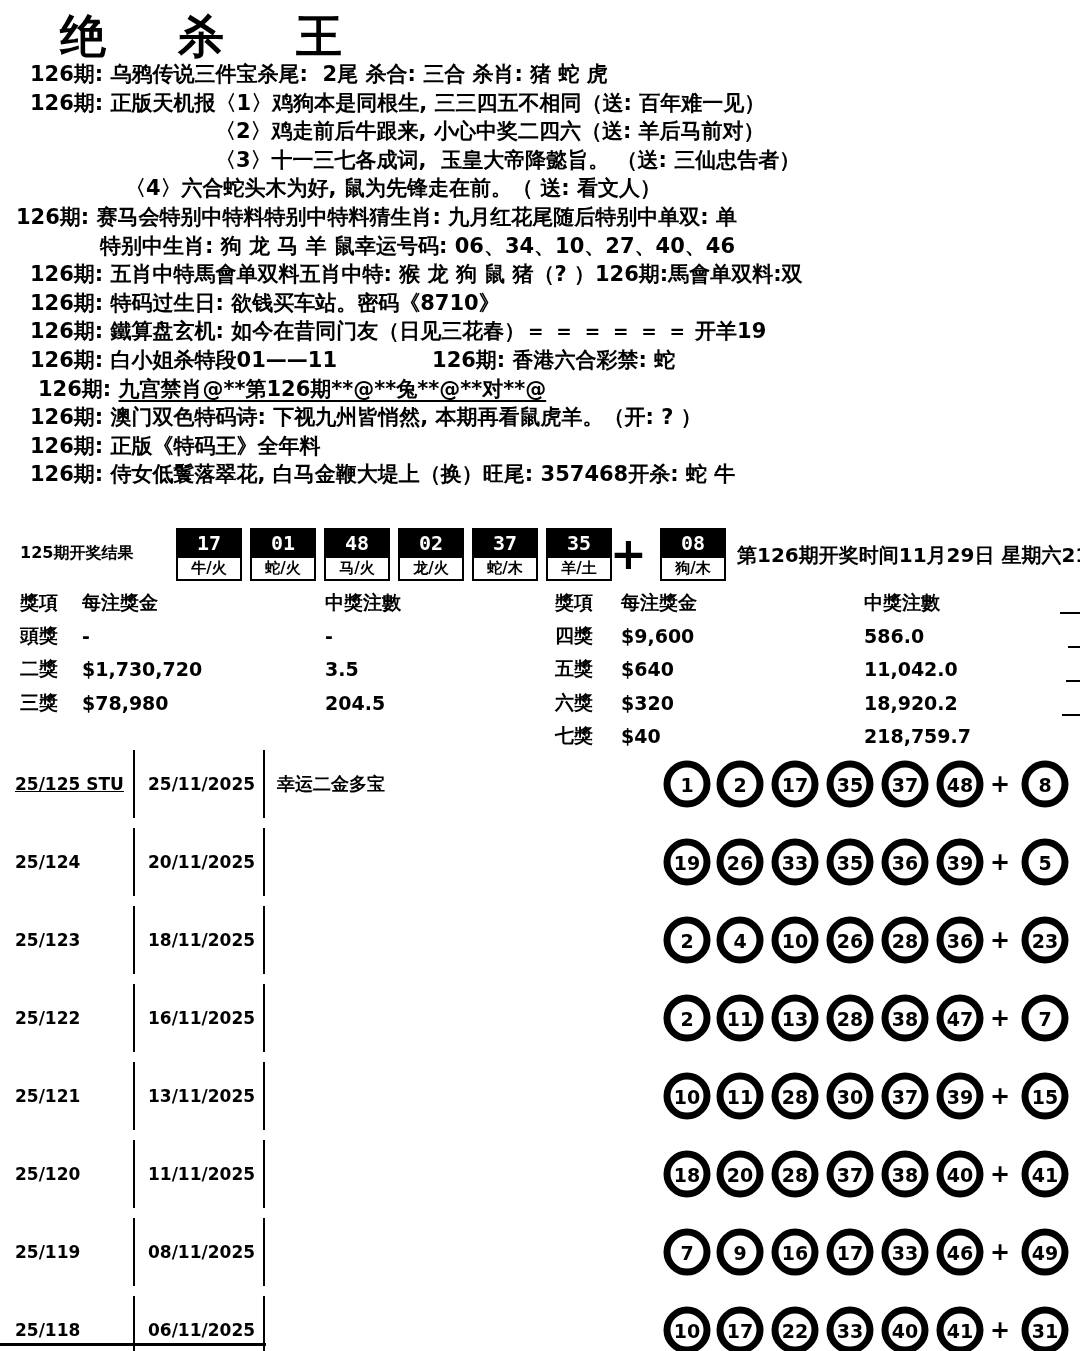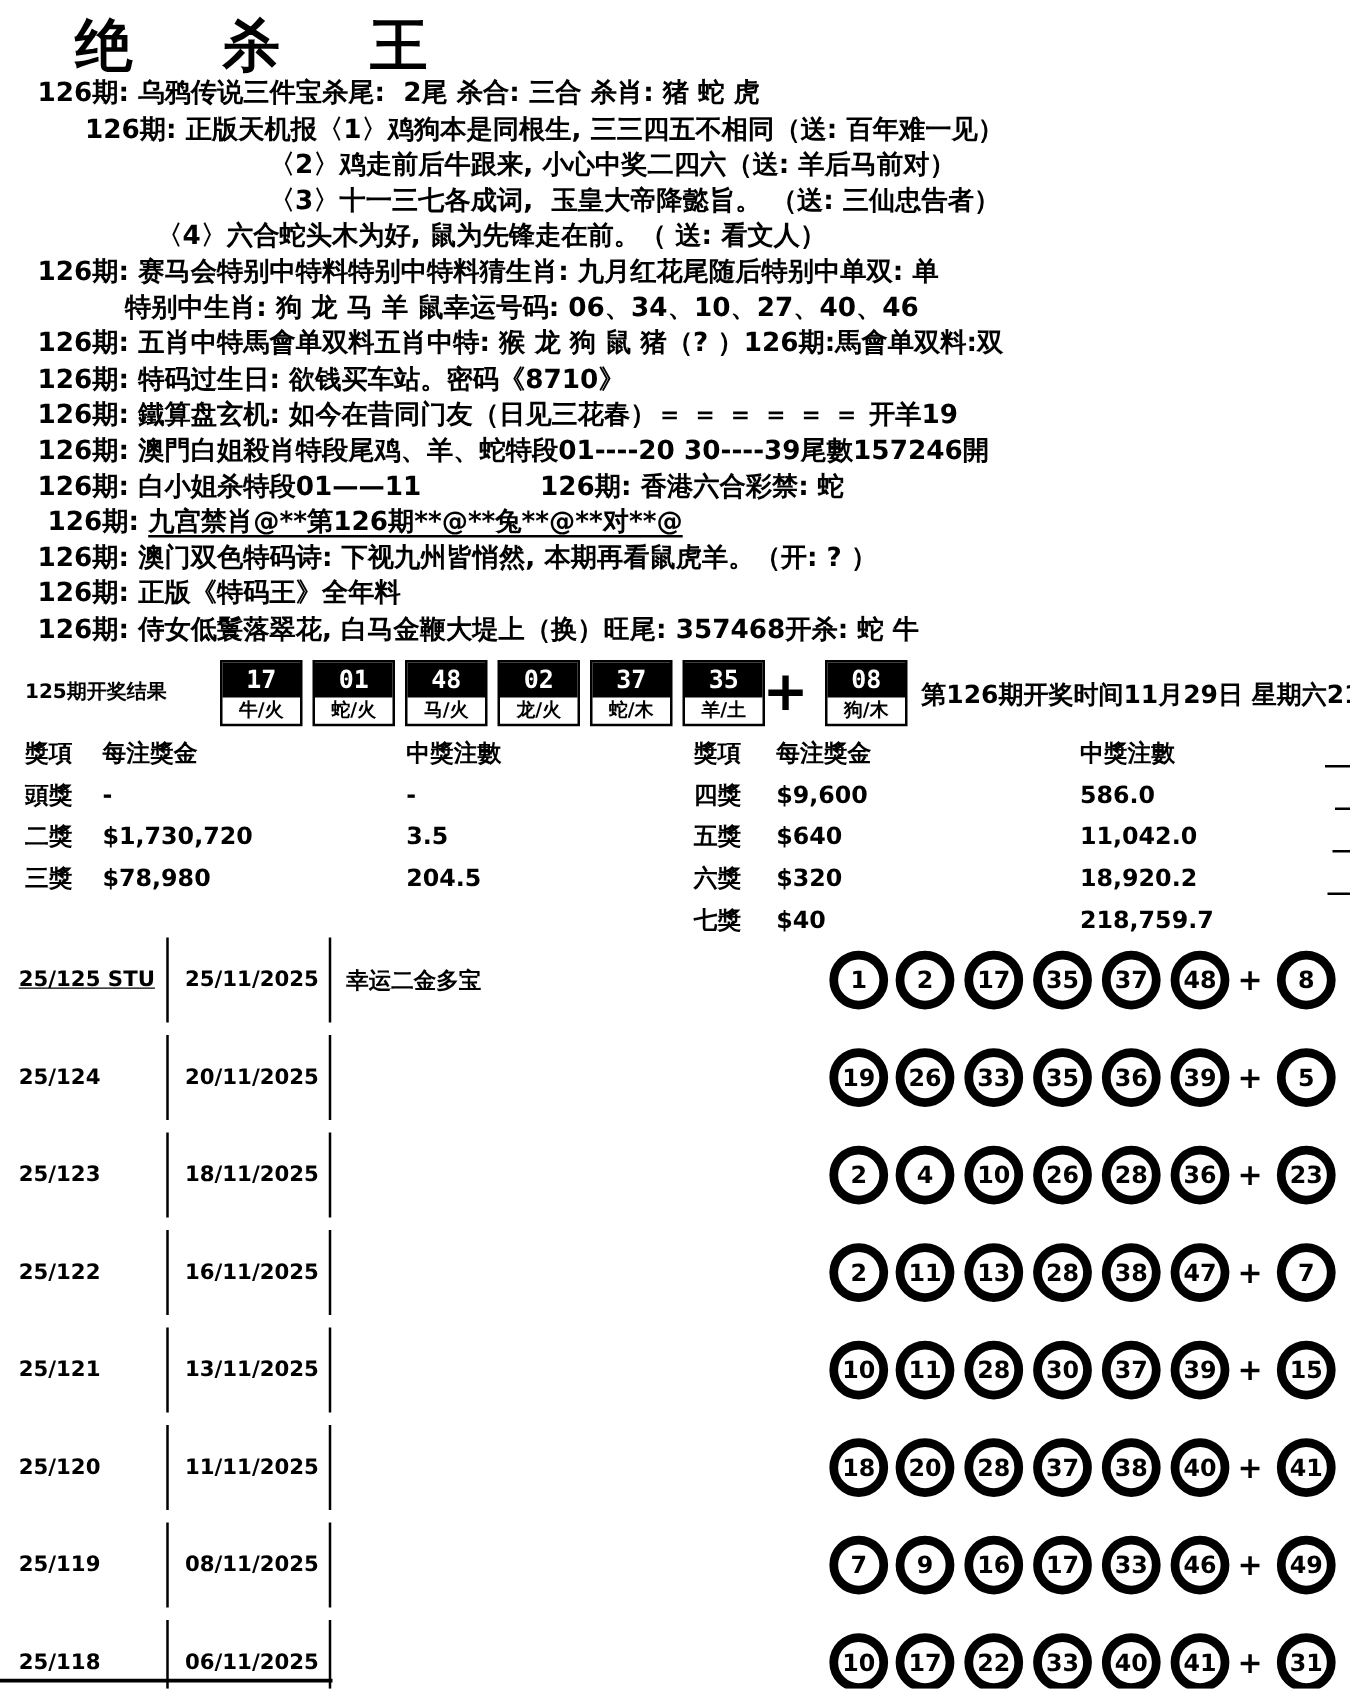--- a/index.html
+++ b/index.html
@@ -52,30 +52,29 @@
 </style>
 </head>
 <body>
 
 <div class="page">
 
   <div class="title">绝 杀 王</div>
 
   <div class="tips" id="tips">
       <div class="tip-line" style="padding-left: 30px;"><span>126期: 乌鸦传说三件宝杀尾:  2尾 杀合: 三合 杀肖: 猪 蛇 虎</span></div>
-      <div class="tip-line" style="padding-left: 30px; margin-left: 38px;"><span>126期: 正版天机报〈1〉鸡狗本是同根生, 三三四五不相同（送: 百年难一见）</span></div>
+      <div class="tip-line" style="padding-left: 30px;"><span>126期: 正版天机报〈1〉鸡狗本是同根生, 三三四五不相同（送: 百年难一见）</span></div>
       <div class="tip-line" style="padding-left: 215px;"><span>〈2〉鸡走前后牛跟来, 小心中奖二四六（送: 羊后马前对）</span></div>
       <div class="tip-line" style="padding-left: 215px;"><span>〈3〉十一三七各成词,  玉皇大帝降懿旨。 （送: 三仙忠告者）</span></div>
       <div class="tip-line" style="padding-left: 125px;"><span>〈4〉六合蛇头木为好, 鼠为先锋走在前。（ 送: 看文人）</span></div>
-      <div class="tip-line" style="padding-left: 30px;"><span>126期: 赛马会特别中特料特别中特料猜生肖: 九月红花尾随后特别中单双: 单</span></div>
+      <div class="tip-line" style="padding-left: 16px;"><span>126期: 赛马会特别中特料特别中特料猜生肖: 九月红花尾随后特别中单双: 单</span></div>
       <div class="tip-line" style="padding-left: 100px;"><span>特别中生肖: 狗 龙 马 羊 鼠幸运号码: 06、34、10、27、40、46</span></div>
       <div class="tip-line" style="padding-left: 30px;"><span>126期: 五肖中特馬會单双料五肖中特: 猴 龙 狗 鼠 猪（? ）126期:馬會单双料:双</span></div>
       <div class="tip-line" style="padding-left: 30px;"><span>126期: 特码过生日: 欲钱买车站。密码《8710》</span></div>
       <div class="tip-line" style="padding-left: 30px;"><span>126期: 鐵算盘玄机: 如今在昔同门友（日见三花春）＝ ＝ ＝ ＝ ＝ ＝ 开羊19</span></div>
-      <div class="tip-line" style="padding-left: 30px;"><span>126期: 澳門白姐殺肖特段尾鸡、羊、蛇特段01----20 30----39尾數157246開</span></div>
       <div class="tip-line" style="padding-left: 30px;"><span>126期: 白小姐杀特段01——11             126期: 香港六合彩禁: 蛇</span></div>
       <div class="tip-line" style="padding-left: 38px;"><span>126期: </span><span class="u">九宫禁肖@**第126期**@**兔**@**对**@</span></div>
       <div class="tip-line" style="padding-left: 30px;"><span>126期: 澳门双色特码诗: 下视九州皆悄然, 本期再看鼠虎羊。（开: ? ）</span></div>
       <div class="tip-line" style="padding-left: 30px;"><span>126期: 正版《特码王》全年料</span></div>
       <div class="tip-line" style="padding-left: 30px;"><span>126期: 侍女低鬟落翠花, 白马金鞭大堤上（换）旺尾: 357468开杀: 蛇 牛</span></div>
     </div>
 
   <div class="result">
     <span class="result-label">125期开奖结果</span>
     <span id="result-balls"><div class="rbox" style="left: 176px;">

